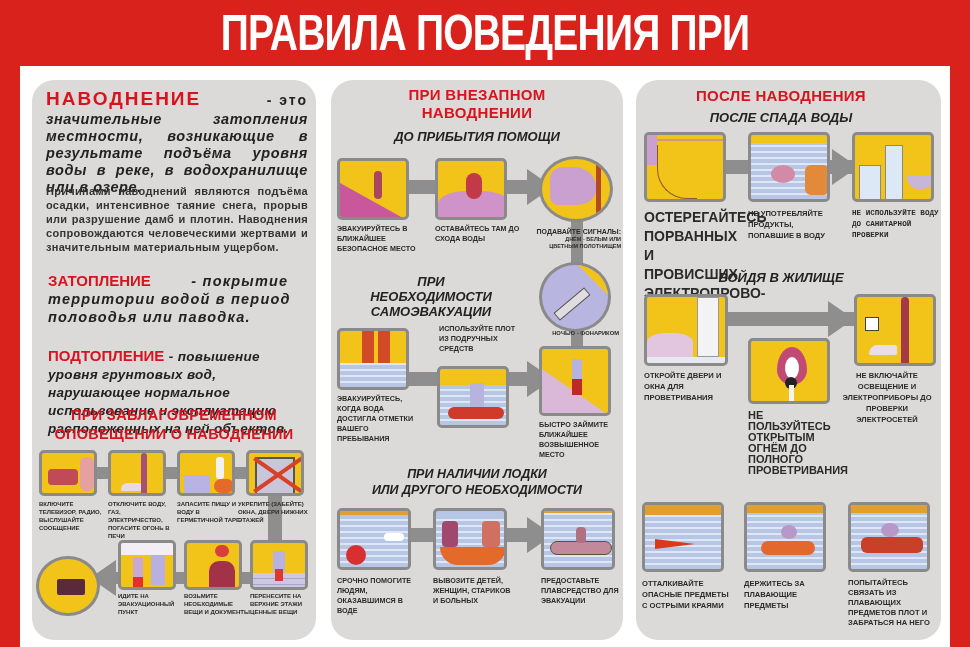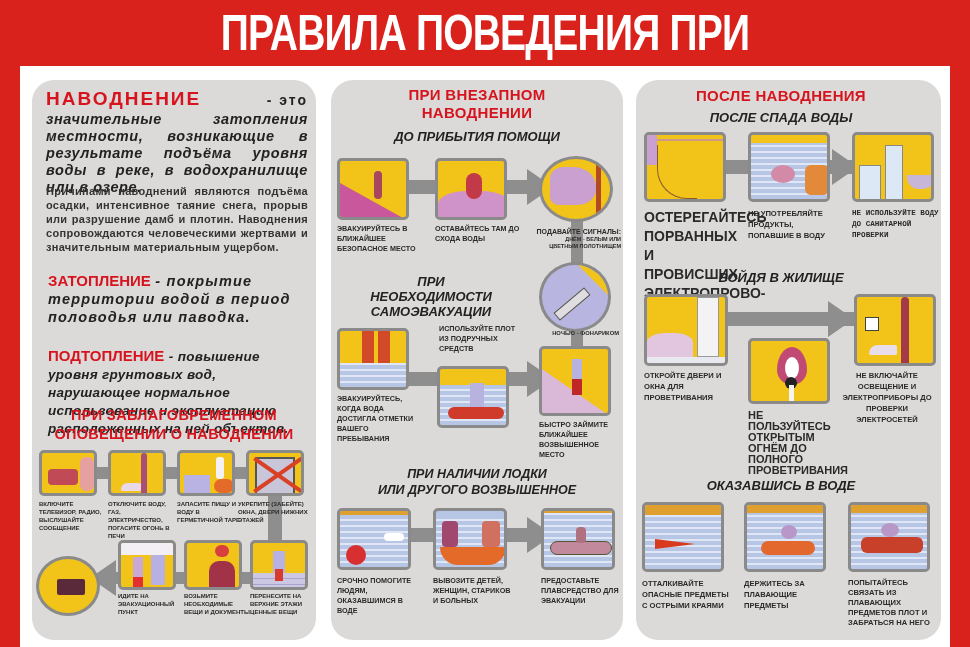--- a/index.html
+++ b/index.html
@@ -52,21 +52,21 @@
 <div class="panel" id="p1">
   <div class="abs" style="left:14px;top:8px;width:262px;">
     <span class="def-head">НАВОДНЕНИЕ</span>
     <span class="def-dash" style="float:right;margin-top:4px;">- это</span>
     <div class="def-body" style="text-align:justify;margin-top:1px;">значительные затопления местности, возникающие в результате подъёма уровня воды в реке, в водохранилище или в озере.</div>
   </div>
   <div class="abs small-body" style="left:14px;top:104px;width:262px;text-align:justify;">Причинами наводнений являются подъёма осадки, интенсивное таяние снега, прорыв или разрушение дамб и плотин. Наводнения сопровождаются человеческими жертвами и значительным материальным ущербом.</div>
 
   <div class="abs" style="left:16px;top:192px;width:250px;">
     <span class="def-head" style="font-size:15px;letter-spacing:0;">ЗАТОПЛЕНИЕ</span>
-    <span class="def-body" style="letter-spacing:1.2px;">- покрытие территории водой в период половодья или паводка.</span>
+    <span class="def-body" style="letter-spacing:1.2px;margin-left:36px;">- покрытие территории водой в период половодья или паводка.</span>
   </div>
   <div class="abs" style="left:16px;top:244px;width:262px;margin-top:23px;">
     <span class="def-head" style="font-size:15px;letter-spacing:0;">ПОДТОПЛЕНИЕ</span>
     <span class="def-body" style="font-size:13.5px;letter-spacing:0.3px;">- повышение уровня грунтовых вод, нарушающее нормальное использование и эксплуатацию расположенных на ней объектов.</span>
   </div>
 
   <div class="abs sec-head" style="left:0;top:326px;width:284px;">
     <div>ПРИ ЗАБЛАГОВРЕМЕННОМ</div>
     <div>ОПОВЕЩЕНИИ О НАВОДНЕНИИ</div>
   </div>
@@ -189,21 +189,21 @@
 
   <div class="pic" style="left:208px;top:266px;width:72px;height:70px;">
     <div class="pink" style="left:0;top:20px;width:72px;height:50px;background:#d9b8d8;clip-path:polygon(0 0,100% 100%,0 100%);"></div>
     <div class="lilac" style="left:30px;top:10px;width:10px;height:20px;background:#b8b2de;"></div>
     <div class="orange" style="left:30px;top:30px;width:10px;height:16px;background:#c02828;"></div>
   </div>
   <div class="cap-l abs" style="left:208px;top:340px;width:82px;font-size:7.2px;line-height:10px;">БЫСТРО ЗАЙМИТЕ БЛИЖАЙШЕЕ ВОЗВЫШЕННОЕ МЕСТО</div>
 
   <div class="abs sub-head" style="left:0;top:386px;width:292px;font-size:12.5px;line-height:16px;">
     <div>ПРИ НАЛИЧИИ ЛОДКИ</div>
-    <div>ИЛИ ДРУГОГО ВОЗВЫШЕННОЕ</div>
+    <div>ИЛИ ДРУГОГО НЕОБХОДИМОСТИ</div>
   </div>
 
   <div class="bar" style="left:50px;top:448px;width:170px;height:14px;"></div>
   <div class="arrow-r" style="left:196px;top:437px;"></div>
 
   <div class="pic" style="left:6px;top:428px;width:74px;height:62px;background:#b8c6e6;">
     <div class="abs" style="left:0;top:0;width:74px;height:10px;background:#e0a030;"></div>
     <div class="water" style="height:52px;"></div>
     <div class="orange" style="left:6px;top:34px;width:20px;height:20px;border-radius:50%;background:#d83030;"></div>
     <div class="abs" style="left:44px;top:22px;width:20px;height:8px;background:#fff;border-radius:4px;"></div>
@@ -275,21 +275,20 @@
   </div>
   <div class="cap-l abs" style="left:112px;top:330px;width:90px;font-size:11px;line-height:11px;">НЕ ПОЛЬЗУЙТЕСЬ ОТКРЫТЫМ ОГНЁМ ДО ПОЛНОГО ПРОВЕТРИВАНИЯ</div>
 
   <div class="pic" style="left:218px;top:214px;width:82px;height:72px;">
     <div class="purple-fig" style="left:44px;top:0;width:8px;height:72px;background:#a23a48;"></div>
     <div class="abs" style="left:8px;top:20px;width:14px;height:14px;background:#fff;border:1px solid #444;"></div>
     <div class="abs" style="left:12px;top:48px;width:28px;height:10px;background:#e8dde8;border-radius:10px 2px 2px 2px;"></div>
   </div>
   <div class="cap-l abs" style="left:200px;top:290px;width:102px;font-size:7.6px;line-height:11px;text-align:center;">НЕ ВКЛЮЧАЙТЕ ОСВЕЩЕНИЕ И ЭЛЕКТРОПРИБОРЫ ДО ПРОВЕРКИ ЭЛЕКТРОСЕТЕЙ</div>
 
-  <div class="abs sub-head" style="left:0;top:398px;width:290px;">ОКАЗАВШИСЬ В ВОДЕ</div>
 
   <div class="pic" style="left:6px;top:422px;width:82px;height:70px;background:#b8c6e6;">
     <div class="abs" style="left:0;top:0;width:82px;height:16px;background:#e0a030;"></div>
     <div class="water" style="height:54px;"></div>
     <div class="orange" style="left:10px;top:34px;width:40px;height:10px;background:#d83a1e;clip-path:polygon(0 0,100% 50%,0 100%);"></div>
   </div>
   <div class="cap-l abs" style="left:6px;top:498px;width:90px;font-size:7.6px;line-height:11px;">ОТТАЛКИВАЙТЕ ОПАСНЫЕ ПРЕДМЕТЫ С ОСТРЫМИ КРАЯМИ</div>
 
   <div class="pic" style="left:108px;top:422px;width:82px;height:70px;background:#b8c6e6;">
     <div class="abs" style="left:0;top:0;width:82px;height:14px;background:#e0a030;"></div>

